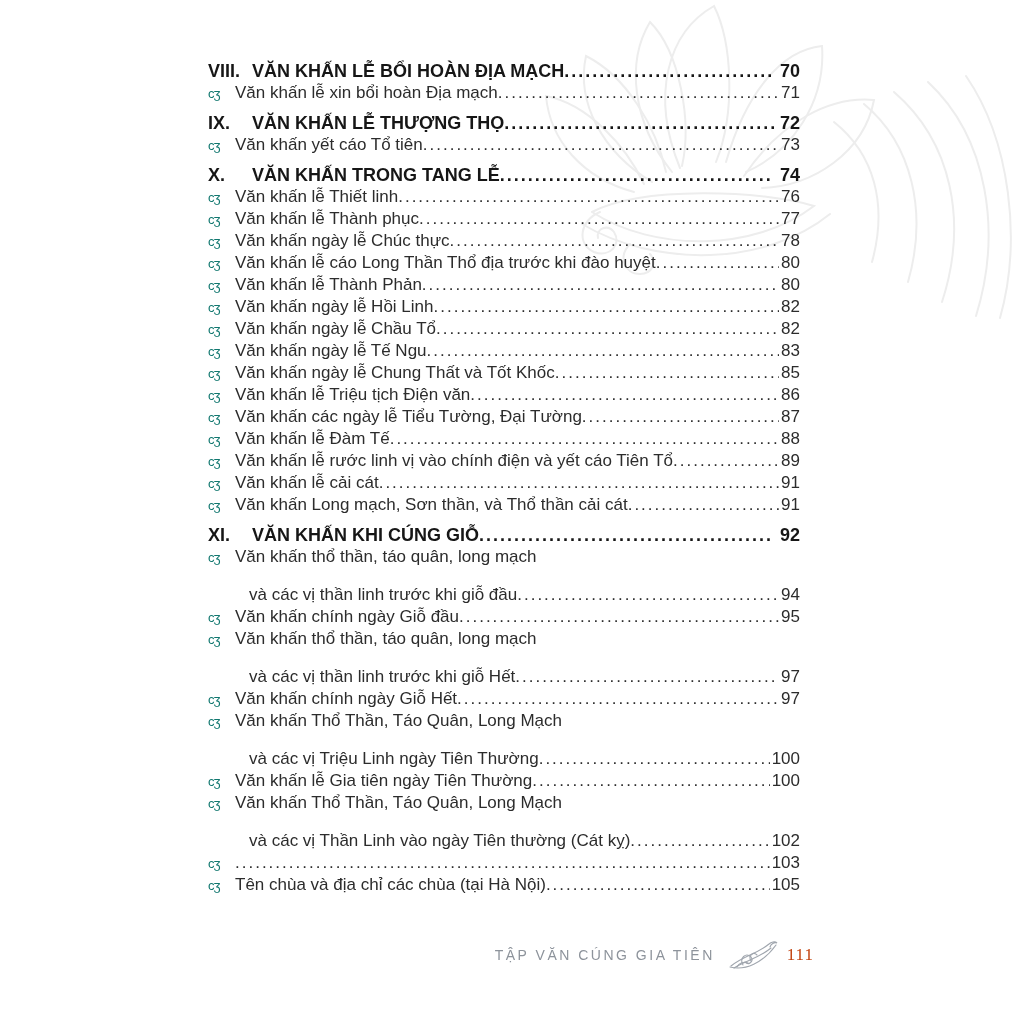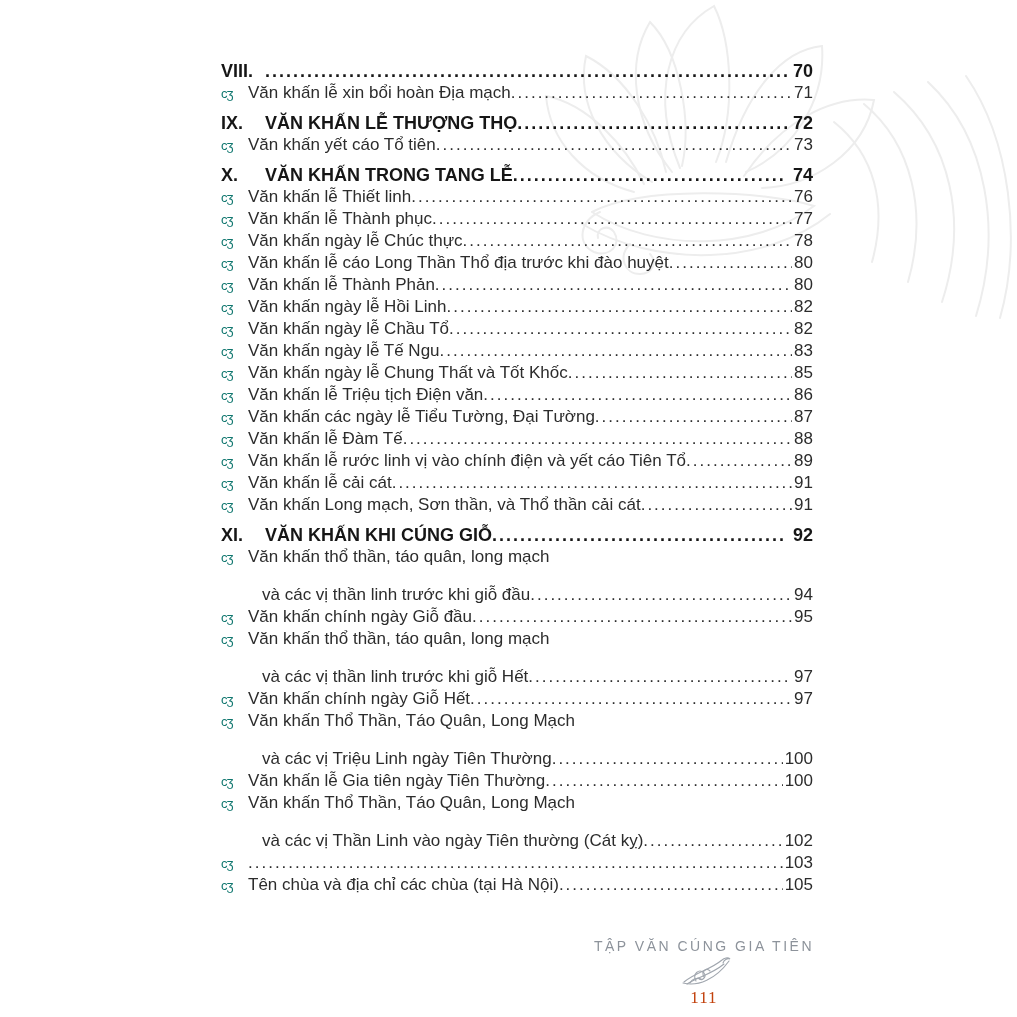--- a/index.html
+++ b/index.html
@@ -5,38 +5,38 @@
 <style>
   html,body{margin:0;padding:0;}
   body{
     width:1017px;height:1017px;position:relative;background:#ffffff;
     font-family:"Liberation Sans","DejaVu Sans",sans-serif;
     overflow:hidden;
   }
   
   .watermark{position:absolute;left:530px;top:0;pointer-events:none;}
   
-  #toc{position:absolute;left:221px;top:60px;width:592px;}
+  #toc{position:absolute;left:208px;top:60px;width:592px;}
   .sec{margin-top:8px;}
   .sec:first-child{margin-top:0;}
   .row{display:flex;align-items:baseline;height:22px;line-height:22px;white-space:nowrap;}
   .head{font-weight:bold;font-size:18px;color:#161616;}
   .head .num{flex:none;width:44px;}
   .item{font-size:17px;color:#2c2c2c;}
   .blt{flex:none;width:27px;font-size:13px;color:#0f766e;letter-spacing:-1px;}
   .cont{margin-left:41px;margin-top:16px;}
   .lead{flex:1 1 auto;overflow:hidden;min-width:8px;}
   .lead::after{
     content:"........................................................................................................................................................................................................................";
     letter-spacing:2px;
   }
   .pg{flex:none;text-align:right;margin-left:2px;}
   .head .pg{margin-left:6px;}
   
-  .footer{position:absolute;top:938px;right:203px;display:flex;align-items:center;flex-direction:column;}
+  .footer{position:absolute;top:938px;right:203px;display:flex;align-items:center;}
   .footer-title{font-size:14px;letter-spacing:2.5px;color:#8d939b;}
   .footer-logo{margin:0 8px 0 12px;}
   .folio{font-family:"Liberation Serif","DejaVu Serif",serif;font-size:17px;color:#c2410c;letter-spacing:1px;}
 </style>
 </head>
 <body>
 
 <svg class="watermark" width="487" height="320" viewBox="0 0 487 320" fill="none">
   <g stroke="#ededed" stroke-width="2" stroke-linecap="round">
 
@@ -60,20 +60,21 @@
     <path d="M364,92 C422,142 438,222 412,302"></path>
     <path d="M398,82 C458,138 472,232 446,316"></path>
     <path d="M436,76 C480,140 492,240 470,318"></path>
   </g>
 </svg>
 
 <div id="toc">
     <div class="sec">
       <div class="row head">
         <span class="num">VIII.</span>
+        <span class="ttl">VĂN KHẤN LỄ BỔI HOÀN ĐỊA MẠCH</span>
         <span class="lead"></span>
         <span class="pg">70</span>
       </div>
       <div class="row item">
         <span class="blt">cʒ</span>
         <span class="lbl">Văn khấn lễ xin bổi hoàn Địa mạch</span>
         <span class="lead"></span>
         <span class="pg">71</span>
       </div>
     </div>

